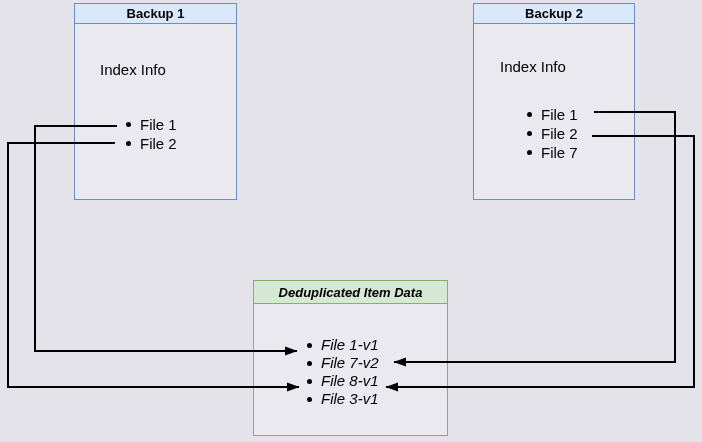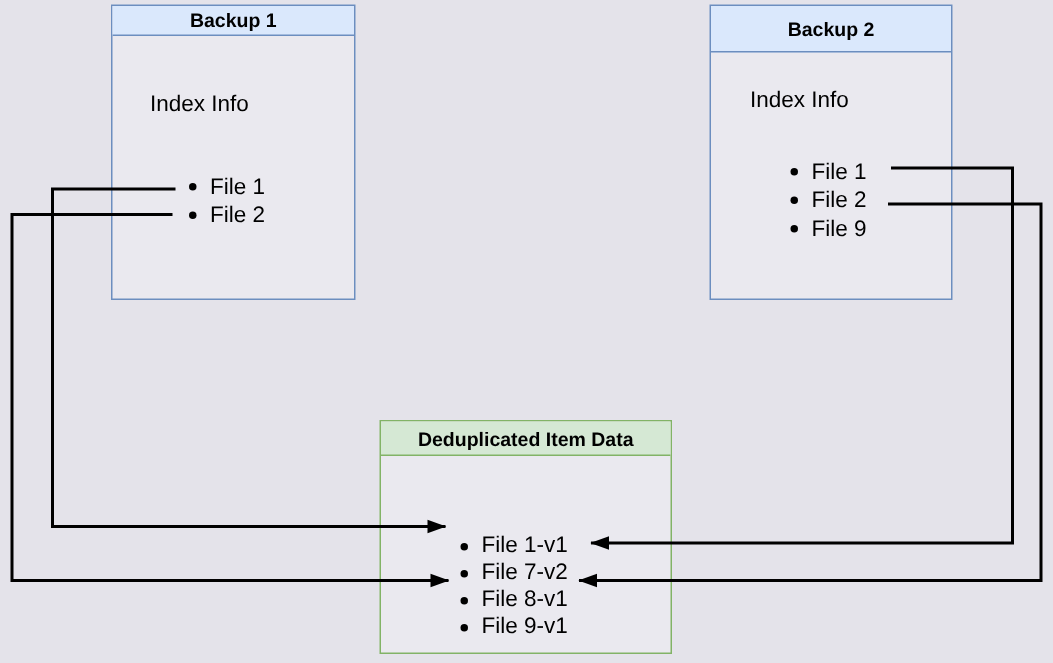--- a/index.html
+++ b/index.html
@@ -7,21 +7,21 @@
     --blue-fill:#dae8fc; --blue-border:#6c8ebf;
     --green-fill:#d5e8d4; --green-border:#82b366;
     --line:#000000; --text:#000000;
   }
   *{box-sizing:border-box;margin:0;padding:0;}
   html,body{width:702px;height:442px;overflow:hidden;}
   body{font-family:"Liberation Sans",sans-serif;background:var(--page-bg);color:var(--text);}
   .canvas{position:relative;width:702px;height:442px;background:var(--page-bg);}
   .box{position:absolute;background:var(--box-bg);z-index:1;}
   .box.blue{border:1.5px solid var(--blue-border);}
-  .box.green{border:1.5px solid var(--green-border);}
+  .box.green{border:1.5px solid var(--green-border);font-style:italic;}
   .box.blue .hdr{background:var(--blue-fill);border-bottom:1.5px solid var(--blue-border);}
   .box.green .hdr{background:var(--green-fill);border-bottom:1.5px solid var(--green-border);}
   .hdr{display:flex;align-items:center;justify-content:center;font-weight:bold;font-size:13px;white-space:nowrap;}
   .sublabel{position:absolute;font-size:15px;line-height:19px;white-space:nowrap;}
   ul.files{position:absolute;list-style:none;}
   ul.files li{position:relative;padding-left:14px;font-size:15px;white-space:nowrap;}
   .lh19 li{line-height:19px;}
   .lh18 li{line-height:18px;}
   ul.files li::before{content:"";position:absolute;left:0;top:50%;margin-top:-2.5px;width:5px;height:5px;border-radius:50%;background:var(--text);}
   svg.arrows{position:absolute;left:0;top:0;width:702px;height:442px;z-index:5;pointer-events:none;}
@@ -34,36 +34,36 @@
   <section class="box blue" style="left:74px;top:3px;width:163px;height:197px;">
     <header class="hdr" style="height:20px;">Backup 1</header>
     <div class="sublabel" style="left:25px;top:56px;">Index Info</div>
     <ul class="files lh19" style="left:51px;top:111px;">
       <li>File 1</li>
       <li>File 2</li>
     </ul>
   </section>
 
   <section class="box blue" style="left:473px;top:3px;width:162px;height:197px;">
-    <header class="hdr" style="height:31px;">Backup 2</header>
+    <header class="hdr" style="height:20px;">Backup 2</header>
     <div class="sublabel" style="left:26px;top:53px;">Index Info</div>
     <ul class="files lh19" style="left:53px;top:101px;">
       <li>File 1</li>
       <li>File 2</li>
-      <li>File 9</li>
+      <li>File 7</li>
     </ul>
   </section>
 
   <section class="box green" style="left:253px;top:280px;width:195px;height:156px;">
     <header class="hdr" style="height:23px;">Deduplicated Item Data</header>
-    <ul class="files lh18" style="left:53px;top:74px;">
+    <ul class="files lh18" style="left:53px;top:55px;">
       <li>File 1-v1</li>
       <li>File 7-v2</li>
       <li>File 8-v1</li>
-      <li>File 9-v1</li>
+      <li>File 3-v1</li>
     </ul>
   </section>
 
   <svg class="arrows" viewBox="0 0 702 442">
     <defs>
       <marker id="arrowhead" markerUnits="userSpaceOnUse" markerWidth="14" markerHeight="11" refX="12.5" refY="5" orient="auto">
         <path d="M0.5,0.5 L13,5 L0.5,9.5 Z" style="fill:var(--line,#000);"></path>
       </marker>
     </defs>
   <polyline points="117,126 35,126 35,351 297,351" fill="none" stroke="var(--line, #000)" stroke-width="2" marker-end="url(#arrowhead)"></polyline>

